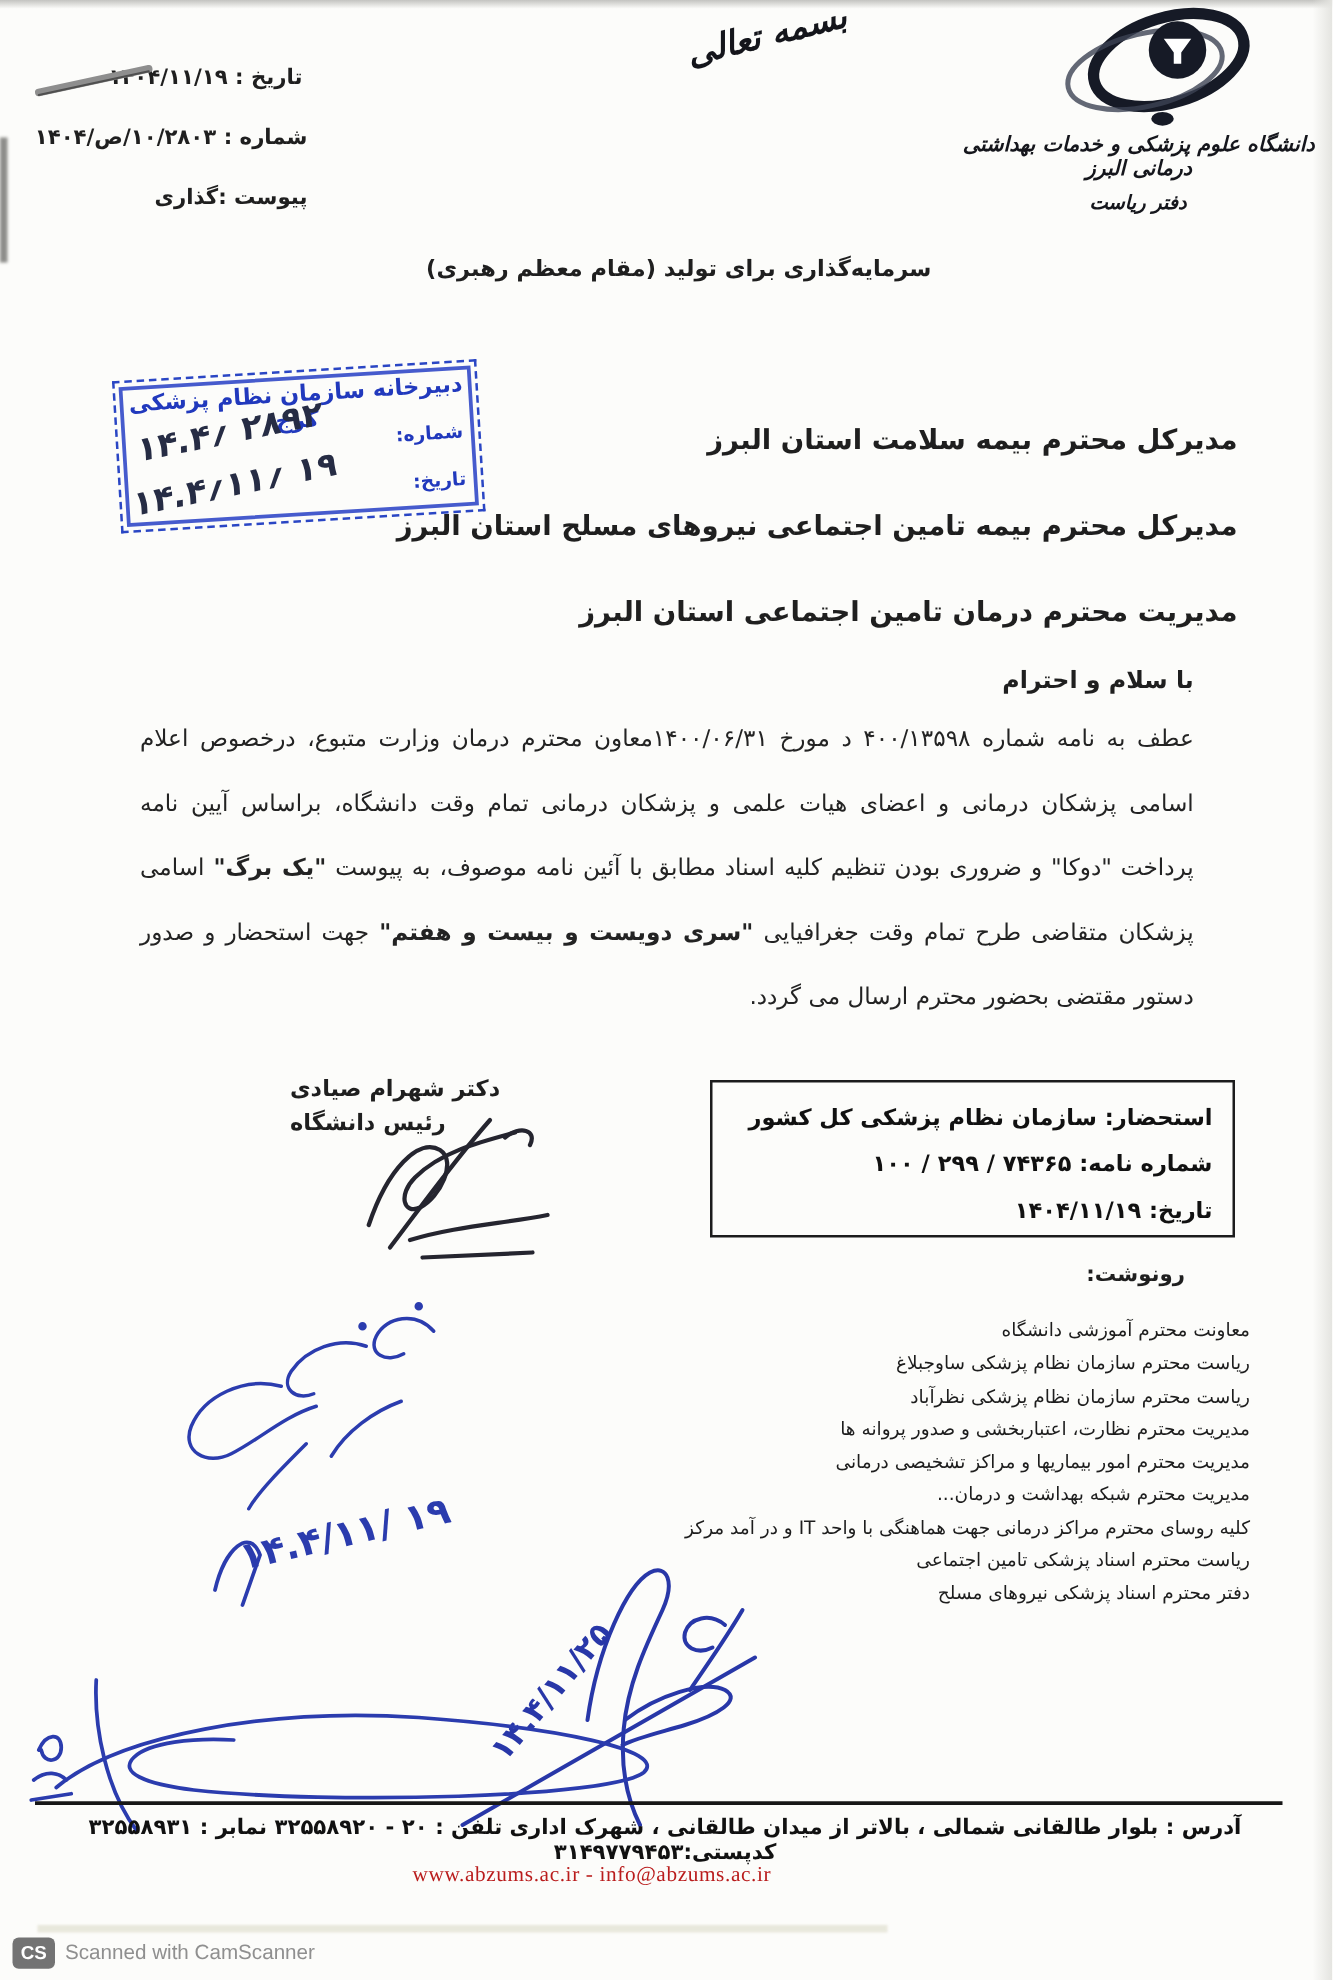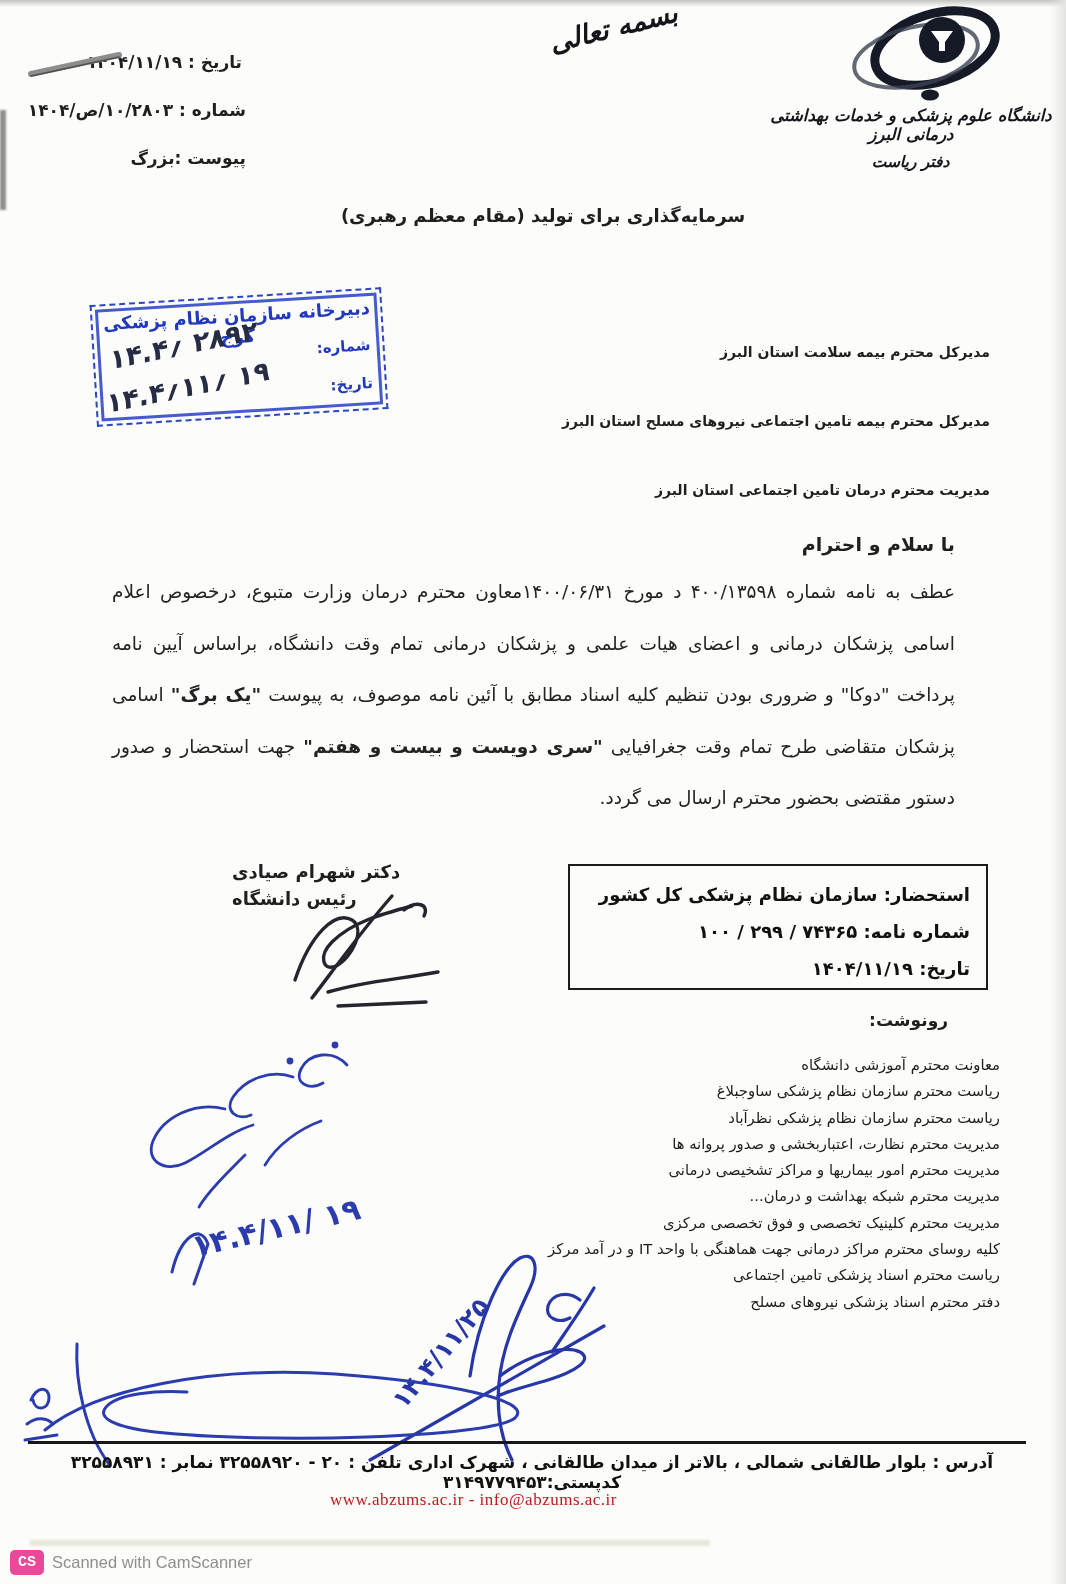--- a/index.html
+++ b/index.html
@@ -21,35 +21,35 @@
   .uni{font-family:"DejaVu Serif",serif;font-style:italic;font-weight:bold;text-align:center;color:#15161c;}
   .slogan{font-size:18px;font-weight:bold;text-align:center;}
   
   .stamp{transform:rotate(-3.5deg);color:#2139bd;}
   .stamp .frame-out{position:absolute;inset:0;border:2px dashed #2a46c4;}
   .stamp .frame-in{position:absolute;inset:5px;border:3px solid rgba(38,62,196,.85);}
   .stamp .t{position:absolute;top:9px;left:0;width:100%;text-align:center;font-size:18px;font-weight:bold;}
   .stamp .row{position:absolute;right:14px;font-size:15px;font-weight:bold;}
   .hw-ink{color:#262c44;font-weight:bold;transform:rotate(-8deg) skewX(-10deg);}
   
-  .recips{font-size:14px;font-weight:bold;text-align:right;line-height:69px;}
+  .recips{font-size:22px;font-weight:bold;text-align:right;line-height:69px;}
   .salut{font-size:19px;font-weight:bold;text-align:right;}
   .bodytxt{font-size:18.5px;line-height:51.5px;text-align:justify;text-align-last:right;color:#232323;}
   
   .signer{text-align:left;font-weight:bold;font-size:18px;line-height:27px;}
   .secbox{border:2.5px solid #1c1c1c;box-sizing:border-box;padding:10px 16px 0;font-size:18px;font-weight:bold;line-height:37px;color:#111;}
   
   .cc-title{font-size:17px;font-weight:bold;text-align:right;}
   .cc{font-size:14.8px;line-height:26.3px;text-align:right;color:#1d1d1d;}
   
   .rule{background:#171717;}
   .addr{font-size:17px;font-weight:bold;text-align:center;color:#111;}
   .web{font-family:Liberation Serif, serif;font-size:17px;color:#b91c1c;text-align:left;letter-spacing:.5px;}
-  .cs-badge{width:34px;height:25px;border-radius:5px;background:#ec4899;color:#fff;display:flex;
-            align-items:center;justify-content:center;font-family:Liberation Mono, monospace;
+  .cs-badge{width:34px;height:25px;border-radius:5px;background:#737373;color:#fff;display:flex;
+            align-items:center;justify-content:center;font-family:Liberation Sans, sans-serif;
             font-weight:bold;font-size:15px;}
   .cs-label{font-family:"Liberation Sans",sans-serif;font-size:16.5px;color:#8f8f8f;}
   svg{overflow:visible;}
 </style>
 </head>
 <body>
 
 <div class="page">
 
   <div class="abs edge-top"></div>
@@ -59,21 +59,21 @@
 
   <div class="abs meta" style="left:30px;top:52px;width:212px;">
     <span>تاریخ :</span>
     <span>۱۴۰۴/۱۱/۱۹</span>
   </div>
   <div class="abs meta" style="left:20px;top:100px;width:226px;">
     <span>شماره :</span>
     <span>۱۰/۲۸۰۳/ص/۱۴۰۴</span>
   </div>
   <div class="abs meta" style="left:35px;top:148px;width:211px;">
-    <span>پیوست :</span><span>بزرگ</span>
+    <span>پیوست :</span><span>گذاری</span>
   </div>
   <svg class="abs" style="left:25px;top:46px;" width="100" height="38">
     <line x1="6" y1="28" x2="94" y2="9" stroke="#8e8e8e" stroke-width="6" stroke-linecap="round"></line>
     <line x1="6" y1="30" x2="94" y2="11" stroke="#4f4f4f" stroke-width="1.6" stroke-linecap="round"></line>
   </svg>
 
   <div class="abs besmele" style="left:548px;top:12px;">بسمه تعالی</div>
 
   <svg class="abs" style="left:838px;top:2px;" width="170" height="102" viewBox="0 0 170 102">
     <ellipse cx="97" cy="46" rx="62" ry="34" transform="rotate(-17 97 46)" fill="none" stroke="#161a26" stroke-width="9"></ellipse>
@@ -138,21 +138,20 @@
   </div>
 
   <div class="abs cc-title" style="left:848px;top:1010px;width:100px;">رونوشت:</div>
   <div class="abs cc" style="left:430px;top:1052px;width:570px;">
     <div>معاونت محترم آموزشی دانشگاه</div>
     <div>ریاست محترم سازمان نظام پزشکی ساوجبلاغ</div>
     <div>ریاست محترم سازمان نظام پزشکی نظرآباد</div>
     <div>مدیریت محترم نظارت، اعتباربخشی و صدور پروانه ها</div>
     <div>مدیریت محترم امور بیماریها و مراکز تشخیصی درمانی</div>
     <div>مدیریت محترم شبکه بهداشت و درمان...</div>
-    <div>مدیریت محترم کلینیک تخصصی و فوق تخصصی مرکزی</div>
     <div>کلیه روسای محترم مراکز درمانی جهت هماهنگی با واحد IT و در آمد مرکز</div>
     <div>ریاست محترم اسناد پزشکی تامین اجتماعی</div>
     <div>دفتر محترم اسناد پزشکی نیروهای مسلح</div>
   </div>
 
   <svg class="abs" style="left:85px;top:1025px;" width="290" height="195">
     <g fill="none" stroke="#2b3cae" stroke-width="2.8" stroke-linecap="round">
       <path d="M262,40 C248,24 224,28 216,44 C209,58 224,66 238,58"></path>
       <path d="M208,52 C186,44 160,54 148,72 C139,86 152,96 166,90"></path>
       <path d="M140,84 C110,76 78,92 68,116 C60,136 80,148 100,138 C122,127 142,108 168,100"></path>

